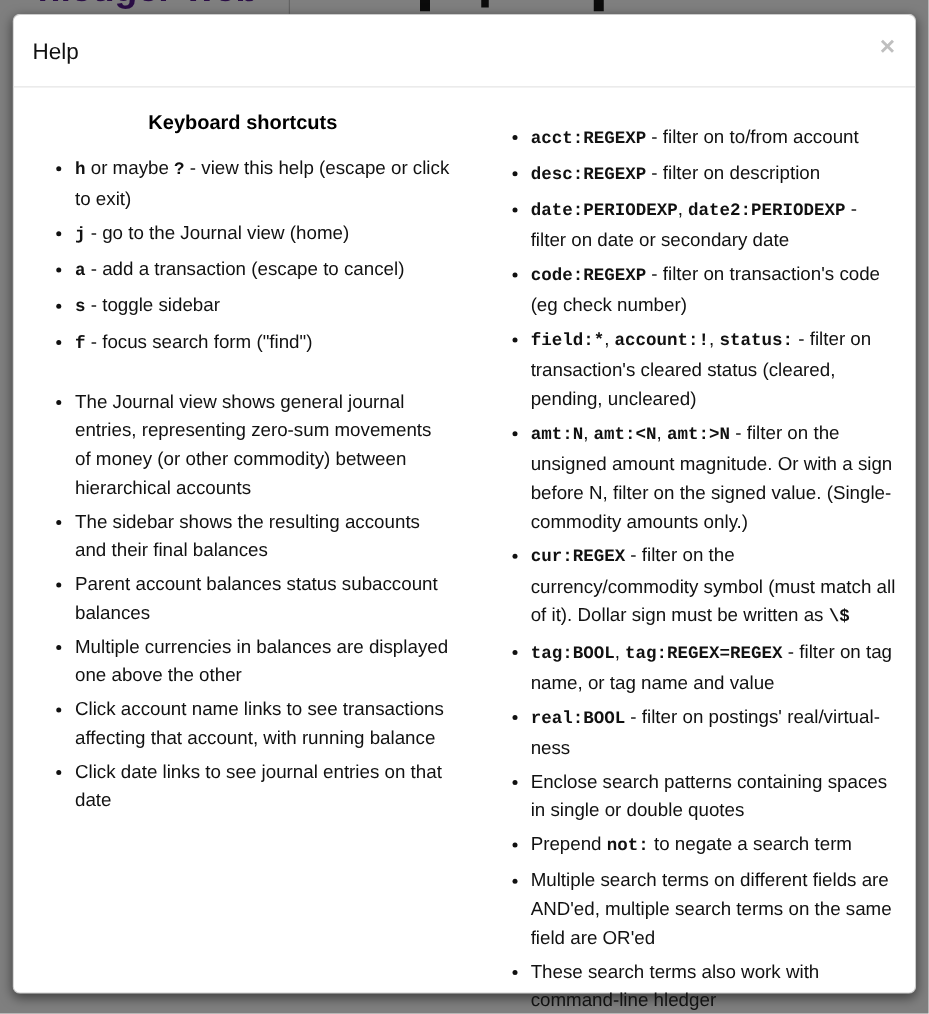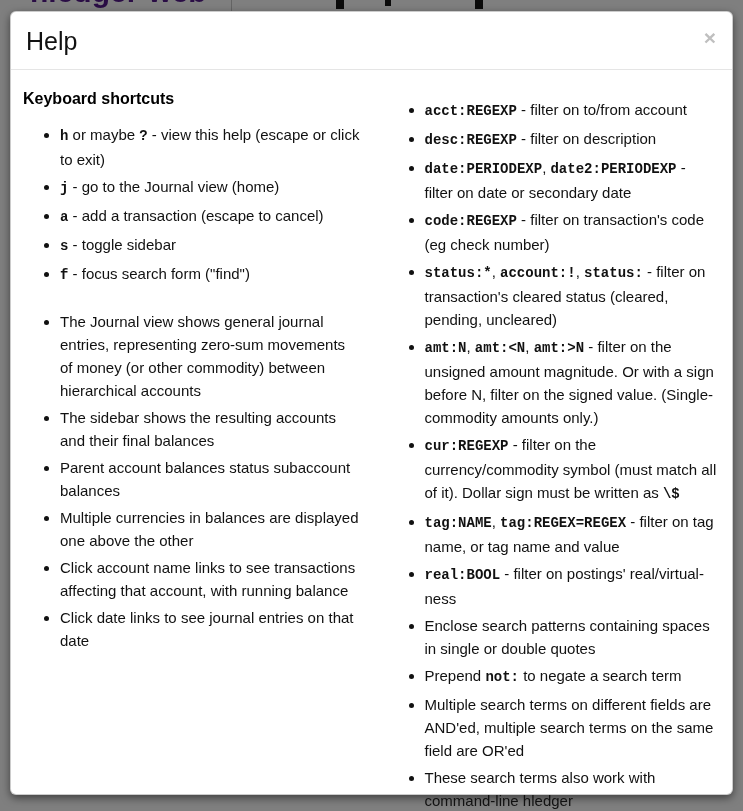--- a/index.html
+++ b/index.html
@@ -35,35 +35,35 @@
     border-radius:6px;
     box-shadow:0 3px 9px rgba(0,0,0,0.5);
     box-sizing:content-box;
   }
   .modal-header {
     position:relative;
     padding:14px 15px 12px 15px;
     border-bottom:1px solid #e5e5e5;
   }
   .modal-title {
-    margin:0; font-size:25px; line-height:31px; font-weight:normal; color:#111111;
+    margin:0; font-size:18px; line-height:31px; font-weight:normal; color:#111111;
   }
   .close {
     position:absolute; right:16px; top:15px;
     font-size:21px; font-weight:bold; line-height:1;
     color:#bfbfbf; cursor:pointer; user-select:none;
   }
   .modal-body { display:flex; padding:14px 0 0 0; }
   .col { width:50%; box-sizing:border-box; }
   .col-left  { padding:0 6px 0 12px; }
   .col-right { padding:0 10px 0 16px; }
 
   .section-heading {
     margin:5px 0 0 0;
-    font-size:16px; line-height:20px; font-weight:bold; color:#000000;
+    font-size:16px; line-height:20px; font-weight:bold; color:#000000;text-align:center;
   }
   .help-list {
     margin:14px 0 23px 0;
     padding-left:33px;
     font-size:15px; line-height:23px; color:#111111;
     list-style:disc;
   }
   .help-list li { margin:4px; padding:0; }
   .help-list code {
     font-family:"Liberation Mono", monospace;
@@ -107,24 +107,24 @@
           <li>Click account name links to see transactions affecting that account, with running balance</li>
           <li>Click date links to see journal entries on that date</li>
         </ul>
       </div>
     <div class="col col-right">
         <ul class="help-list">
           <li><code>acct:REGEXP</code> - filter on to/from account</li>
           <li><code>desc:REGEXP</code> - filter on description</li>
           <li><code>date:PERIODEXP</code>, <code>date2:PERIODEXP</code> - filter on date or secondary date</li>
           <li><code>code:REGEXP</code> - filter on transaction's code (eg check number)</li>
-          <li><code>status:*</code>, <code>account:!</code>, <code>status:</code> - filter on transaction's cleared status (cleared, pending, uncleared)</li>
+          <li><code>field:*</code>, <code>account:!</code>, <code>status:</code> - filter on transaction's cleared status (cleared, pending, uncleared)</li>
           <li><code>amt:N</code>, <code>amt:&lt;N</code>, <code>amt:&gt;N</code> - filter on the unsigned amount magnitude. Or with a sign before N, filter on the signed value. (Single-commodity amounts only.)</li>
-          <li><code>cur:REGEXP</code> - filter on the currency/commodity symbol (must match all of it). Dollar sign must be written as <code>\$</code></li>
-          <li><code>tag:NAME</code>, <code>tag:REGEX=REGEX</code> - filter on tag name, or tag name and value</li>
+          <li><code>cur:REGEX</code> - filter on the currency/commodity symbol (must match all of it). Dollar sign must be written as <code>\$</code></li>
+          <li><code>tag:BOOL</code>, <code>tag:REGEX=REGEX</code> - filter on tag name, or tag name and value</li>
           <li><code>real:BOOL</code> - filter on postings' real/virtual-ness</li>
           <li>Enclose search patterns containing spaces in single or double quotes</li>
           <li>Prepend <code>not:</code> to negate a search term</li>
           <li>Multiple search terms on different fields are AND'ed, multiple search terms on the same field are OR'ed</li>
           <li>These search terms also work with command-line hledger</li>
         </ul>
       </div>
   </div>
 </div>
 

